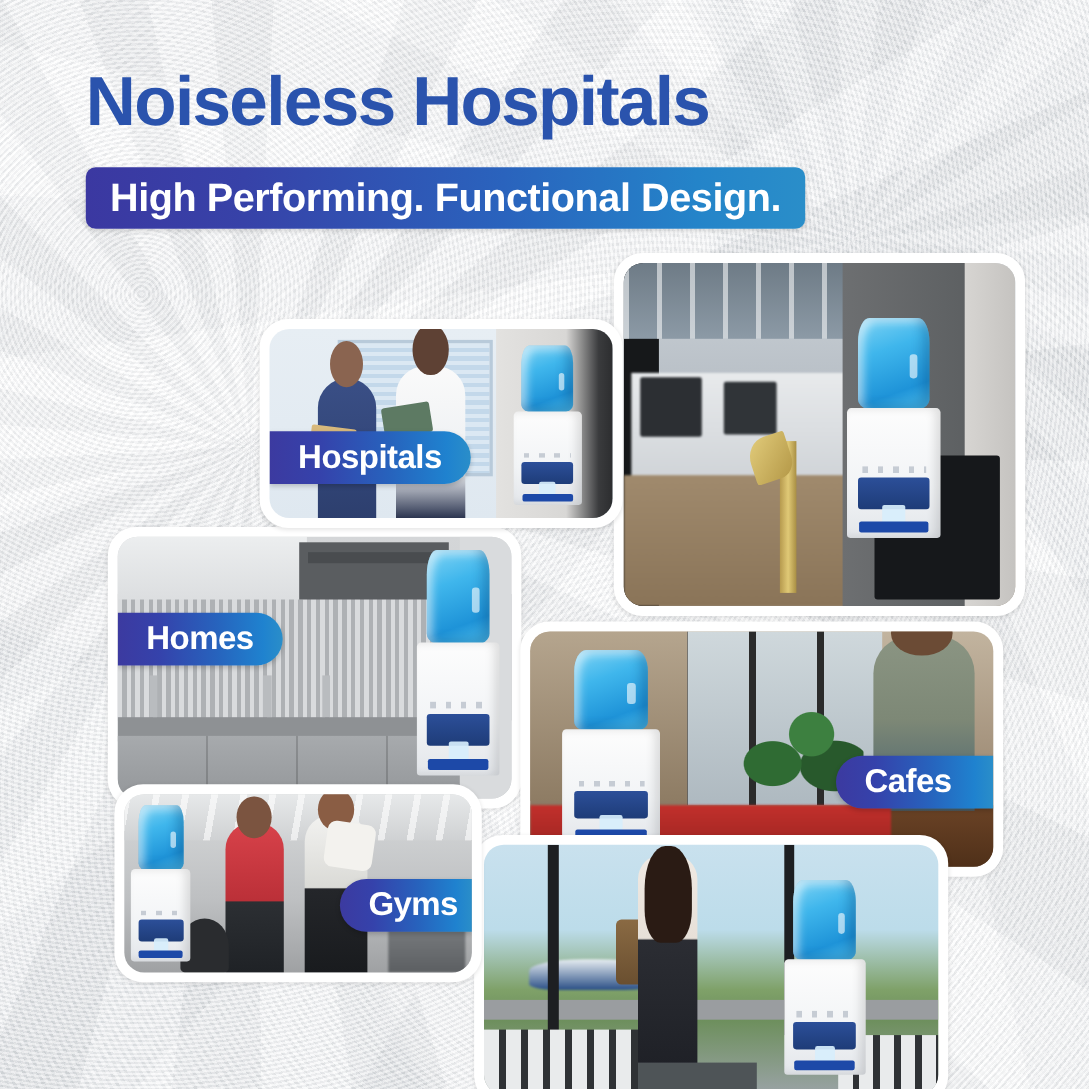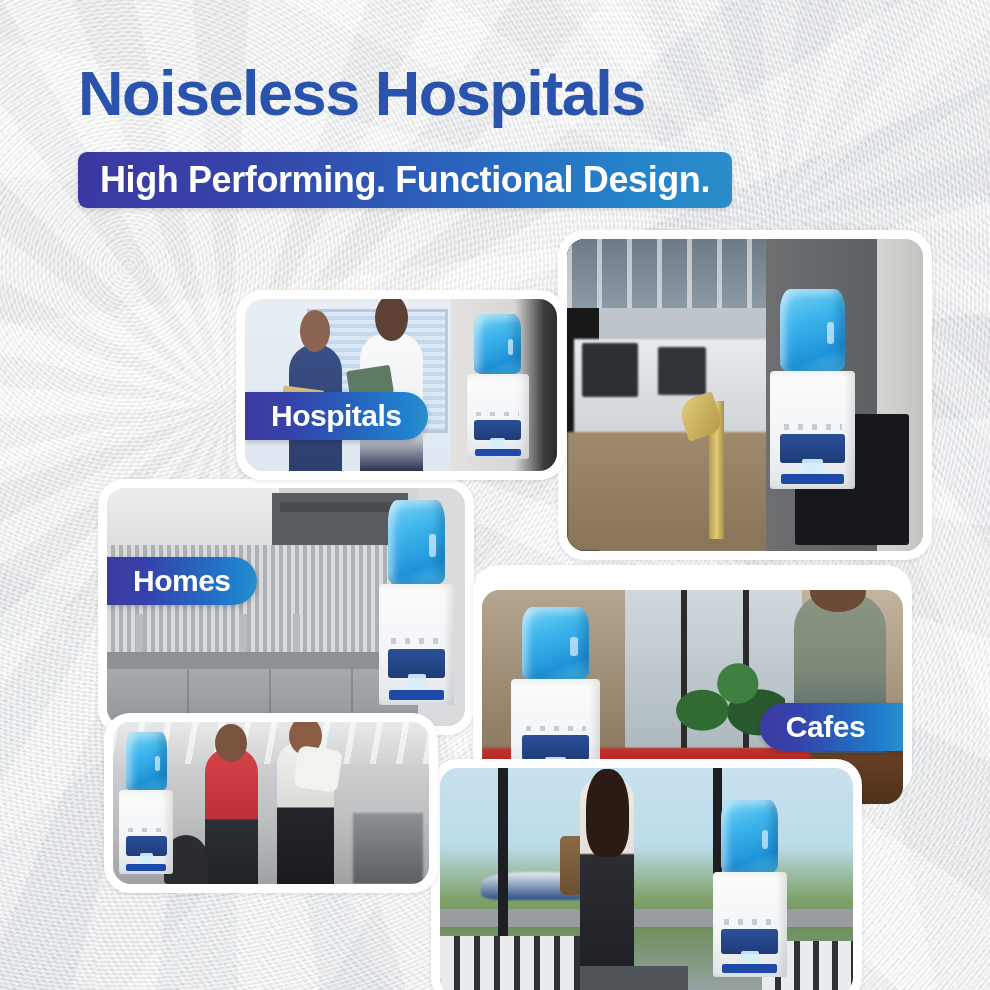--- a/index.html
+++ b/index.html
@@ -167,21 +167,21 @@
   .sc-home .topcab{position:absolute;left:0;top:0;width:48%;height:24%;background:linear-gradient(180deg,#eceeef,#dcdee0);}
   .sc-home .shelf{position:absolute;left:46%;top:2%;width:38%;height:22%;background:#5a5d60;}
   .sc-home .shelf::after{content:"";position:absolute;left:6%;top:18%;width:88%;height:18%;background:#494c4f;}
   .sc-home .counter{position:absolute;left:0;bottom:22%;width:88%;height:9%;background:#8e9194;}
   .sc-home .cabs{position:absolute;left:0;bottom:0;width:88%;height:24%;background:linear-gradient(180deg,#a7aaad,#94979a);}
   .sc-home .cabs::after{content:"";position:absolute;inset:0;background:repeating-linear-gradient(90deg,transparent 0 80px,rgba(0,0,0,.16) 80px 82px);}
   .sc-home .faucet{position:absolute;bottom:31%;width:2%;height:16%;background:#b9bcbf;}
   .sc-home .wallR3{position:absolute;right:0;top:0;width:13%;height:100%;background:#d9dbdd;}
 
   
-  .sc-cafe{ background:linear-gradient(180deg,#c2b49f 0%,#a2907a 55%,#6d5844 100%);margin-top:16px; }
+  .sc-cafe{ background:linear-gradient(180deg,#c2b49f 0%,#a2907a 55%,#6d5844 100%); }
   .sc-cafe .glasswall{position:absolute;left:34%;top:0;width:42%;height:74%;background:linear-gradient(180deg,#cfd8dc 0%,#aeb9c0 100%);}
   .sc-cafe .glasswall::after{content:"";position:absolute;inset:0;background:repeating-linear-gradient(90deg,transparent 0 56px,#2b2b2b 56px 62px);}
   .sc-cafe .leftwall{position:absolute;left:0;top:0;width:34%;height:72%;background:linear-gradient(180deg,#b5a58e,#8e7c64);}
   .sc-cafe .plants{position:absolute;left:44%;top:26%;width:28%;height:50%;
     background:radial-gradient(ellipse at 30% 60%,#2f6b33 0 22%,transparent 23%),
                radial-gradient(ellipse at 60% 35%,#3d8040 0 20%,transparent 21%),
                radial-gradient(ellipse at 78% 62%,#28592c 0 24%,transparent 25%);}
   .sc-cafe .redtables{position:absolute;left:0;bottom:4%;width:78%;height:22%;background:linear-gradient(180deg,#c2302c,#97231f);filter:blur(1px);}
   .sc-cafe .woodtable{position:absolute;right:0;bottom:0;width:26%;height:26%;background:linear-gradient(180deg,#6b4326,#4f3019);}
   .sc-cafe .barista{position:absolute;right:4%;top:2%;width:22%;height:74%;
@@ -330,20 +330,23 @@
     <div class="eq"></div>
     <div class="cooler" style="left:2%;top:6%;width:17%;height:88%;">
       <div class="jug"></div>
       <div class="body">
         <div class="btns"></div>
         <div class="panel"></div>
         <div class="glass"></div>
         <div class="tray"></div>
       </div>
     </div>
+    <div class="pill round-left" style="left:62%;bottom:23%;right:0;">
+      <span>Gyms</span>
+    </div>
   </div>
 </div>
 
 <div class="card" id="card-airports">
   <div class="photo sc-air">
     <div class="runway"></div>
     <div class="plane"></div>
     <div class="mull" style="left:14%;"></div>
     <div class="mull" style="left:66%;"></div>
     <div class="bag"></div>

